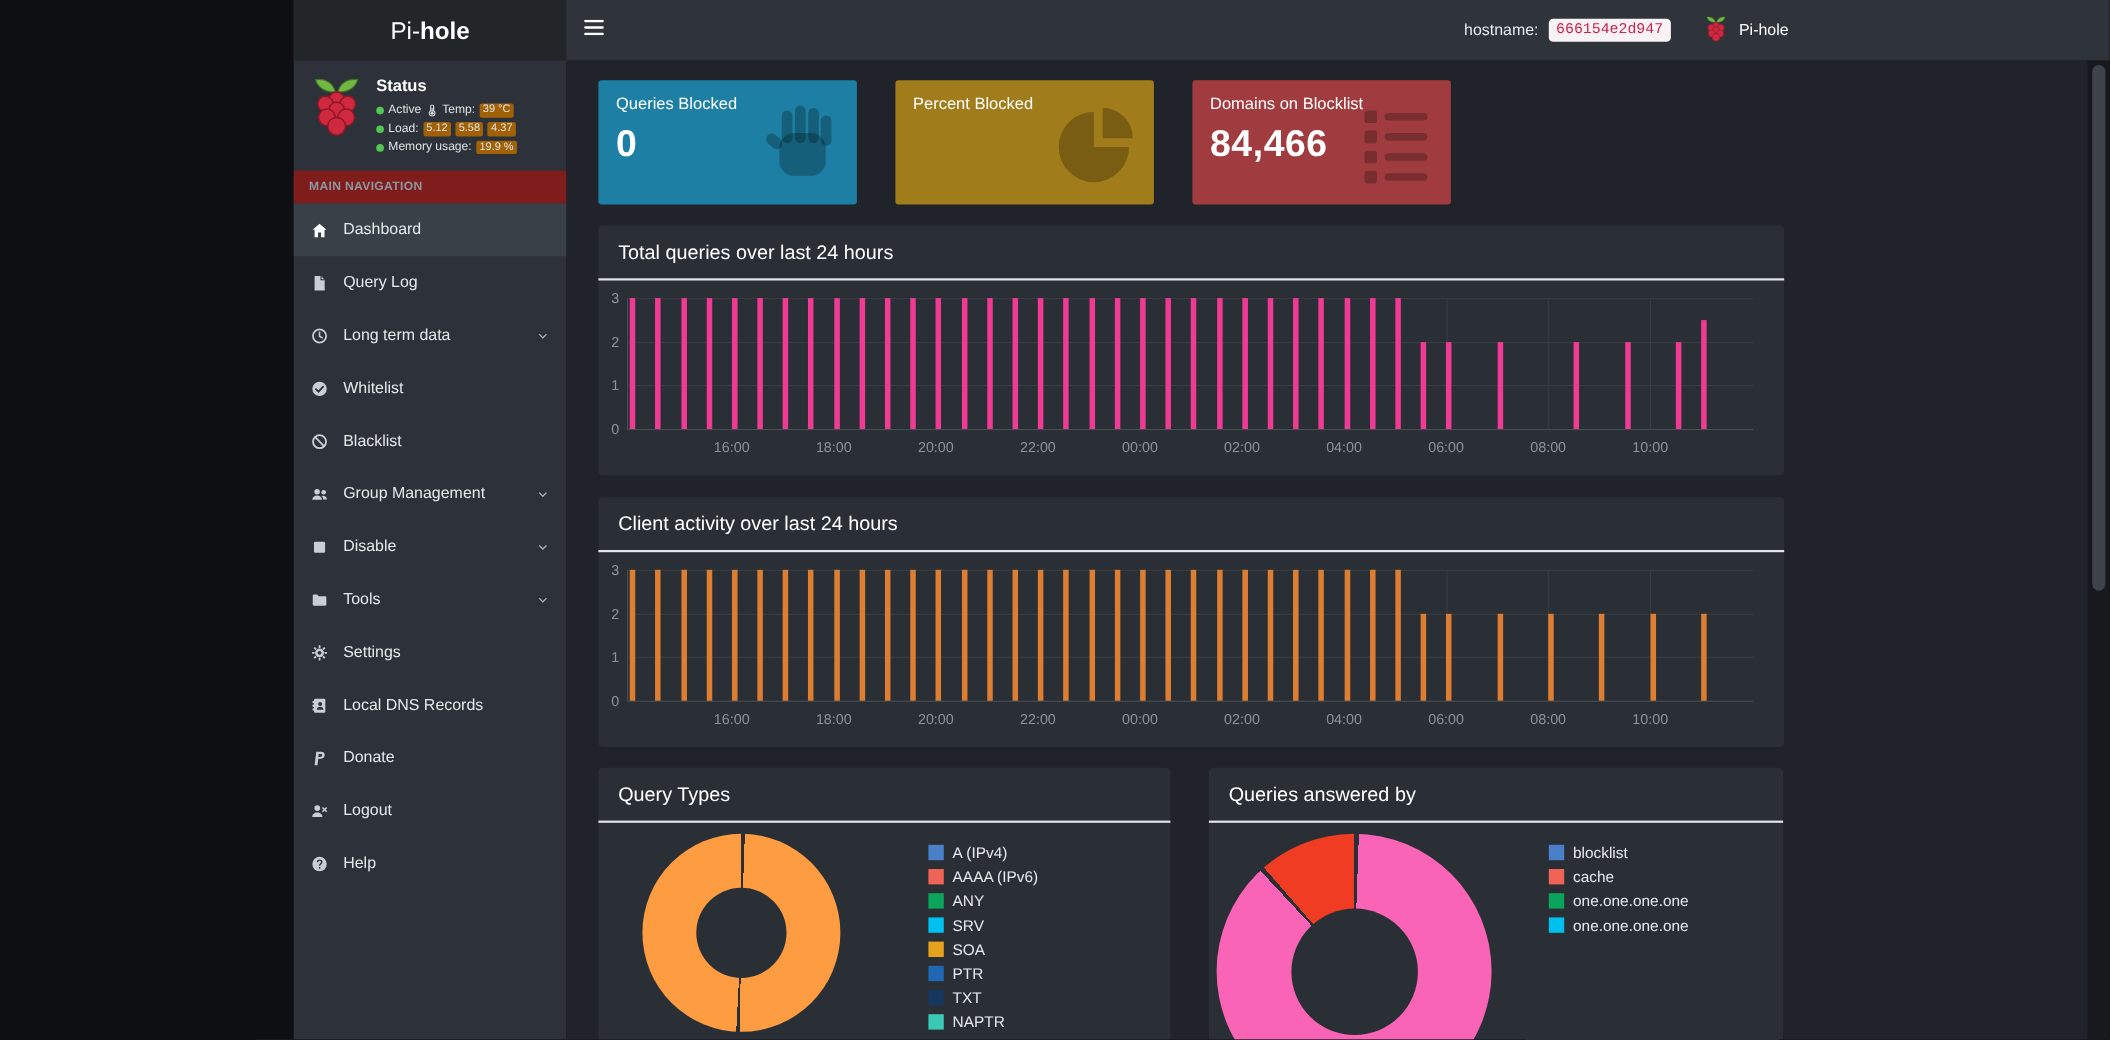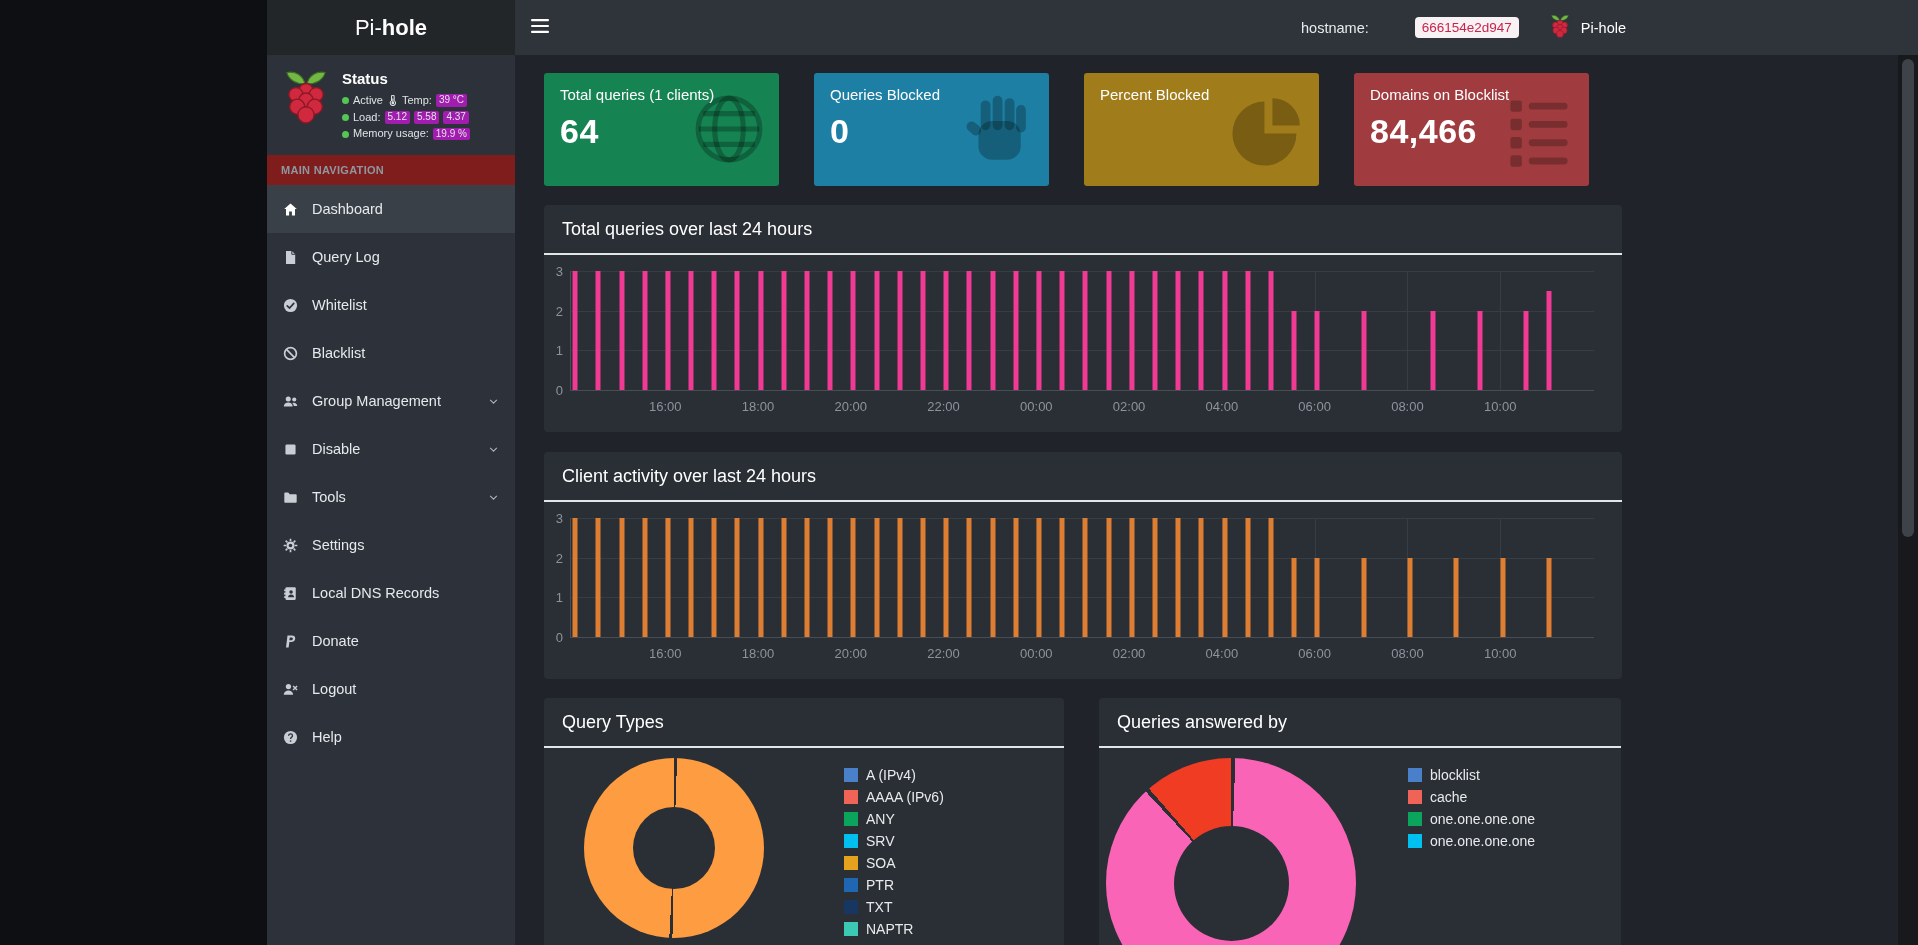--- a/index.html
+++ b/index.html
@@ -11,33 +11,33 @@
   }
   .app{position:absolute;left:267px;top:0;width:1651px;height:945px;}
 
   
   .navbar{position:absolute;top:0;left:0;right:0;height:55px;background:#2f343b;border-bottom:1px solid #1a1d21;}
   .logo{position:absolute;left:0;top:0;width:248px;height:55px;background:#222629;color:#fff;
         display:flex;align-items:center;justify-content:center;font-size:22px;font-weight:300;cursor:pointer;}
   .logo b{font-weight:700}
   .hamburger{position:absolute;left:250px;top:0;width:46px;height:55px;display:flex;align-items:center;justify-content:center;cursor:pointer;}
   .nav-right{position:absolute;right:292px;top:0;height:55px;display:flex;align-items:center;gap:9px;color:#e8ebee;font-size:14.5px;}
-  .hostname-chip{background:#f9f2f4;color:#c7254e;font-family:Liberation Sans, sans-serif;font-size:13.5px;padding:3px 7px;border-radius:4px;margin-left:37px;}
+  .hostname-chip{background:#f9f2f4;color:#c7254e;font-family:Liberation Mono, monospace;font-size:13.5px;padding:3px 7px;border-radius:4px;}
   .navbar-rpi{margin-left:20px;display:flex;align-items:center;cursor:pointer;}
   .navbar-brand{color:#fff;cursor:pointer;}
 
   
   .sidebar{position:absolute;left:0;top:55px;width:248px;bottom:0;background:#2d3139;}
   .status{display:flex;gap:9px;padding:13px 10px 0 12px;height:100px;box-sizing:border-box;}
   .rpi-logo{flex:none;width:54px;height:64px;}
   .status-info{font-size:11px;color:#dfe3e6;line-height:1.25;}
   .status-title{font-size:15px;font-weight:bold;color:#fff;margin:2px 0 5px;}
   .status-row{display:flex;align-items:center;gap:4px;margin-top:3px;white-space:nowrap;}
   .dot{width:7px;height:7px;border-radius:50%;background:#53c653;flex:none;}
-  .chip{background:#a21caf;border-radius:2px;padding:0 3px;font-size:10px;}
+  .chip{background:#a16207;border-radius:2px;padding:0 3px;font-size:10px;}
   .thermo{display:inline-flex;color:#dfe3e6;}
   .nav-header{background:#7f1d1d;color:#8f97a0;font-size:11px;font-weight:bold;letter-spacing:.3px;padding:9px 14px;}
   .nav-item{display:flex;align-items:center;height:48px;padding:0 16px;color:#e6e9ec;font-size:14.5px;text-decoration:none;cursor:pointer;}
   .nav-item.active{background:#3a4048;}
   .nav-icon{width:18px;margin-right:11px;display:inline-flex;color:#c9ced4;flex:none;}
   .nav-icon svg{width:15px;height:15px;}
   .nav-item.active .nav-icon{color:#fff;}
   .nav-chevron{margin-left:auto;color:#aab0b6;display:inline-flex;}
   .nav-chevron svg{width:11px;height:11px;}
 
@@ -188,20 +188,34 @@
             <svg viewBox="0 0 16 16">
               <path d="M3.2 1h6.2L13 4.6v10.4H3.2Z" fill="currentColor"></path>
               <path d="M9.4 1v3.6H13" fill="none" stroke="#2d3139" stroke-width="1"></path>
             </svg>
           </span>
           <span class="nav-label">Query Log</span>
         </a>
         <a class="nav-item">
           <span class="nav-icon">
             <svg viewBox="0 0 16 16">
+              <circle cx="8" cy="8" r="6.4" fill="none" stroke="currentColor" stroke-width="1.7"></circle>
+              <path d="M8 4.4V8.2l2.7 1.5" fill="none" stroke="currentColor" stroke-width="1.5" stroke-linecap="round"></path>
+            </svg>
+          </span>
+          <span class="nav-label">Long term data</span>
+          <span class="nav-chevron">
+            <svg viewBox="0 0 16 16">
+              <path d="M3.2 5.6 8 10.4l4.8-4.8" fill="none" stroke="currentColor" stroke-width="1.8"></path>
+            </svg>
+          </span>
+        </a>
+        <a class="nav-item">
+          <span class="nav-icon">
+            <svg viewBox="0 0 16 16">
               <circle cx="8" cy="8" r="7" fill="currentColor"></circle>
               <path d="M4.5 8.3 7 10.8l4.5-5" fill="none" stroke="#2d3139" stroke-width="1.8" stroke-linecap="round"></path>
             </svg>
           </span>
           <span class="nav-label">Whitelist</span>
         </a>
         <a class="nav-item">
           <span class="nav-icon">
             <svg viewBox="0 0 16 16">
               <circle cx="8" cy="8" r="6.3" fill="none" stroke="currentColor" stroke-width="1.8"></circle>
@@ -315,31 +329,20 @@
             </svg>
           </span>
           <span class="nav-label">Help</span>
         </a>
       </nav>
   </aside>
 
   <main class="content">
 
     <div class="cards">
-      <div class="card" style="background: rgb(21, 131, 82);">
-        <div class="card-title">Total queries (1 clients)</div>
-        <div class="card-value">64</div>
-        <div class="card-icon"><svg viewBox="0 0 70 70">
-              <g stroke="rgba(0,0,0,0.25)" stroke-width="4.5" fill="none">
-                <circle cx="35" cy="35" r="27"></circle>
-                <ellipse cx="35" cy="35" rx="12.5" ry="27"></ellipse>
-                <path d="M8.5 35h53M12.5 21.5h45M12.5 48.5h45"></path>
-              </g>
-            </svg></div>
-      </div>
       <div class="card" style="background: rgb(29, 127, 163);">
         <div class="card-title">Queries Blocked</div>
         <div class="card-value">0</div>
         <div class="card-icon"><svg viewBox="0 0 70 70">
               <g fill="rgba(0,0,0,0.25)">
                 <rect x="17" y="28" width="37" height="34" rx="12"></rect>
                 <rect x="19" y="10" width="8.5" height="26" rx="4.2"></rect>
                 <rect x="29.5" y="6" width="8.5" height="30" rx="4.2"></rect>
                 <rect x="40" y="8" width="8.5" height="28" rx="4.2"></rect>
                 <rect x="50" y="14" width="8.5" height="24" rx="4.2"></rect>

